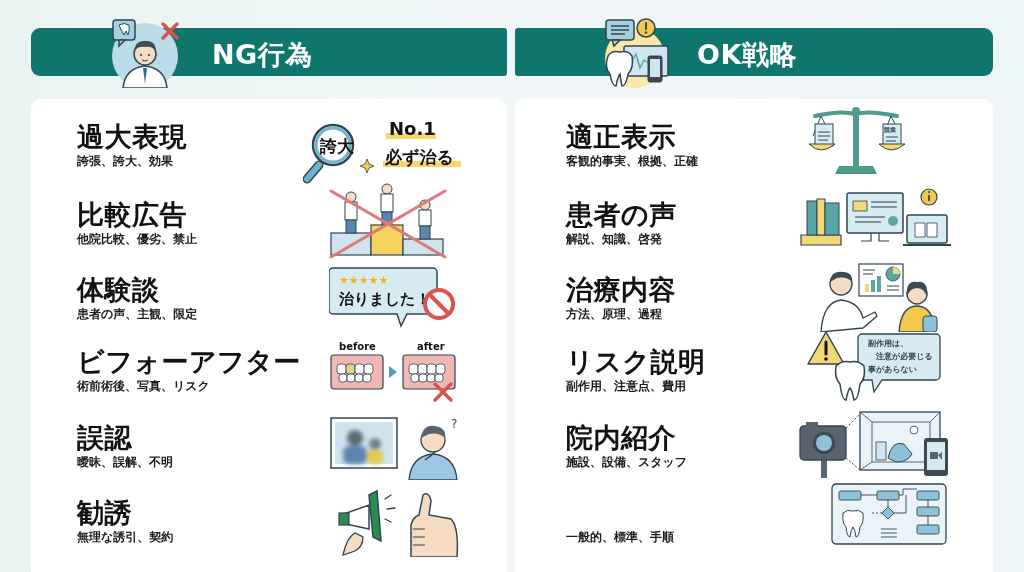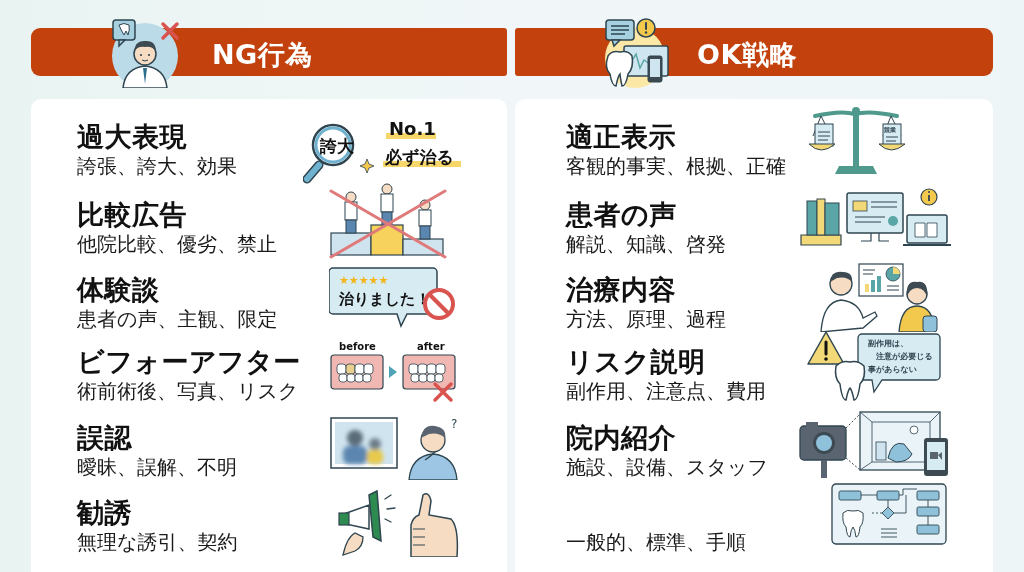--- a/index.html
+++ b/index.html
@@ -9,21 +9,21 @@
     background: linear-gradient(90deg, #e9f4f2 0%, #f1f7f8 50%, #eef5f7 100%);
     position: relative;
     color: #111;
   }
   .panel { position: absolute; top: 0; height: 572px; }
   .panel.left { left: 31px; width: 476px; }
   .panel.right { left: 515px; width: 478px; }
 
   .header-bar {
     position: absolute; top: 28px; left: 0; right: 0; height: 48px;
-    background: #c2410c; border-radius: 9px;
+    background: #0f766e; border-radius: 9px;
   }
   .panel.left .header-bar { border-top-right-radius: 3px; border-bottom-right-radius: 3px; }
   .panel.right .header-bar { border-top-left-radius: 3px; border-bottom-left-radius: 3px; }
   .header-title {
     position: absolute; top: 0; height: 54px; line-height: 54px;
     color: #fff; font-size: 27px; font-weight: bold; letter-spacing: 0.5px;
   }
   .panel.left .header-title { left: 181px; }
   .panel.right .header-title { left: 182px; }
 
@@ -37,21 +37,21 @@
   }
 
   .row { position: absolute; left: 0; right: 0; height: 74px; }
   .row-title {
     position: absolute; left: 46px; top: 0;
     font-size: 27px; font-weight: bold; color: #111; letter-spacing: 0.5px;
     white-space: nowrap;
   }
   .row-sub {
     position: absolute; left: 46px; top: 34px;
-    font-size: 20px; font-weight: normal; color: #1a1a1a; white-space: nowrap;
+    font-size: 12px; font-weight: bold; color: #1a1a1a; white-space: nowrap;
   }
   .panel.right .row-title, .panel.right .row-sub { left: 51px; }
   .row-illus { position: absolute; }
 
   svg text { font-family: "DejaVu Sans", "Liberation Sans", sans-serif; }
 </style>
 </head>
 <body>
 
 <div class="panel left">

